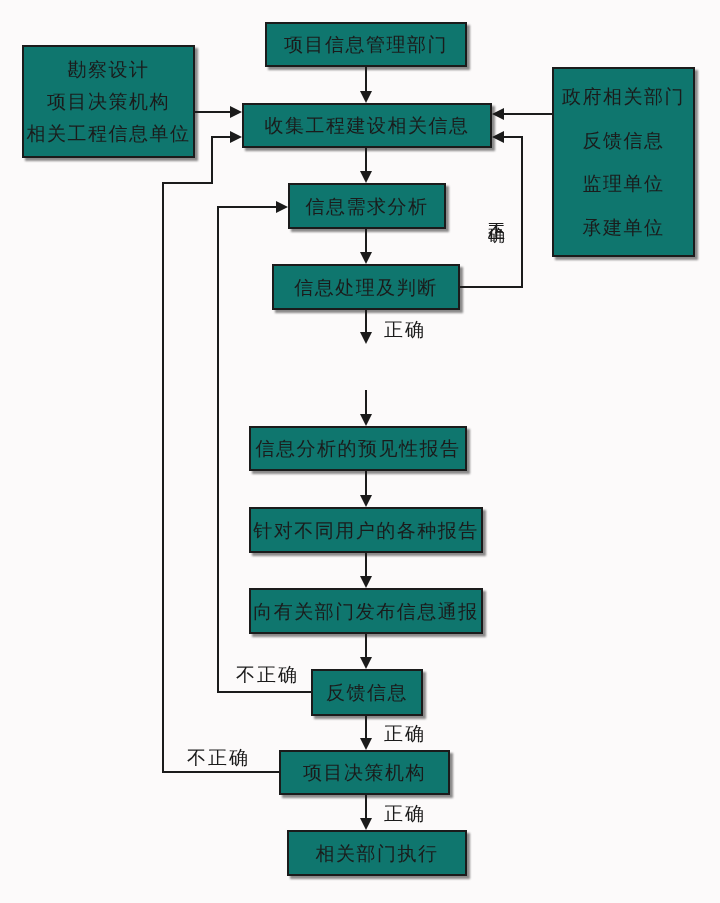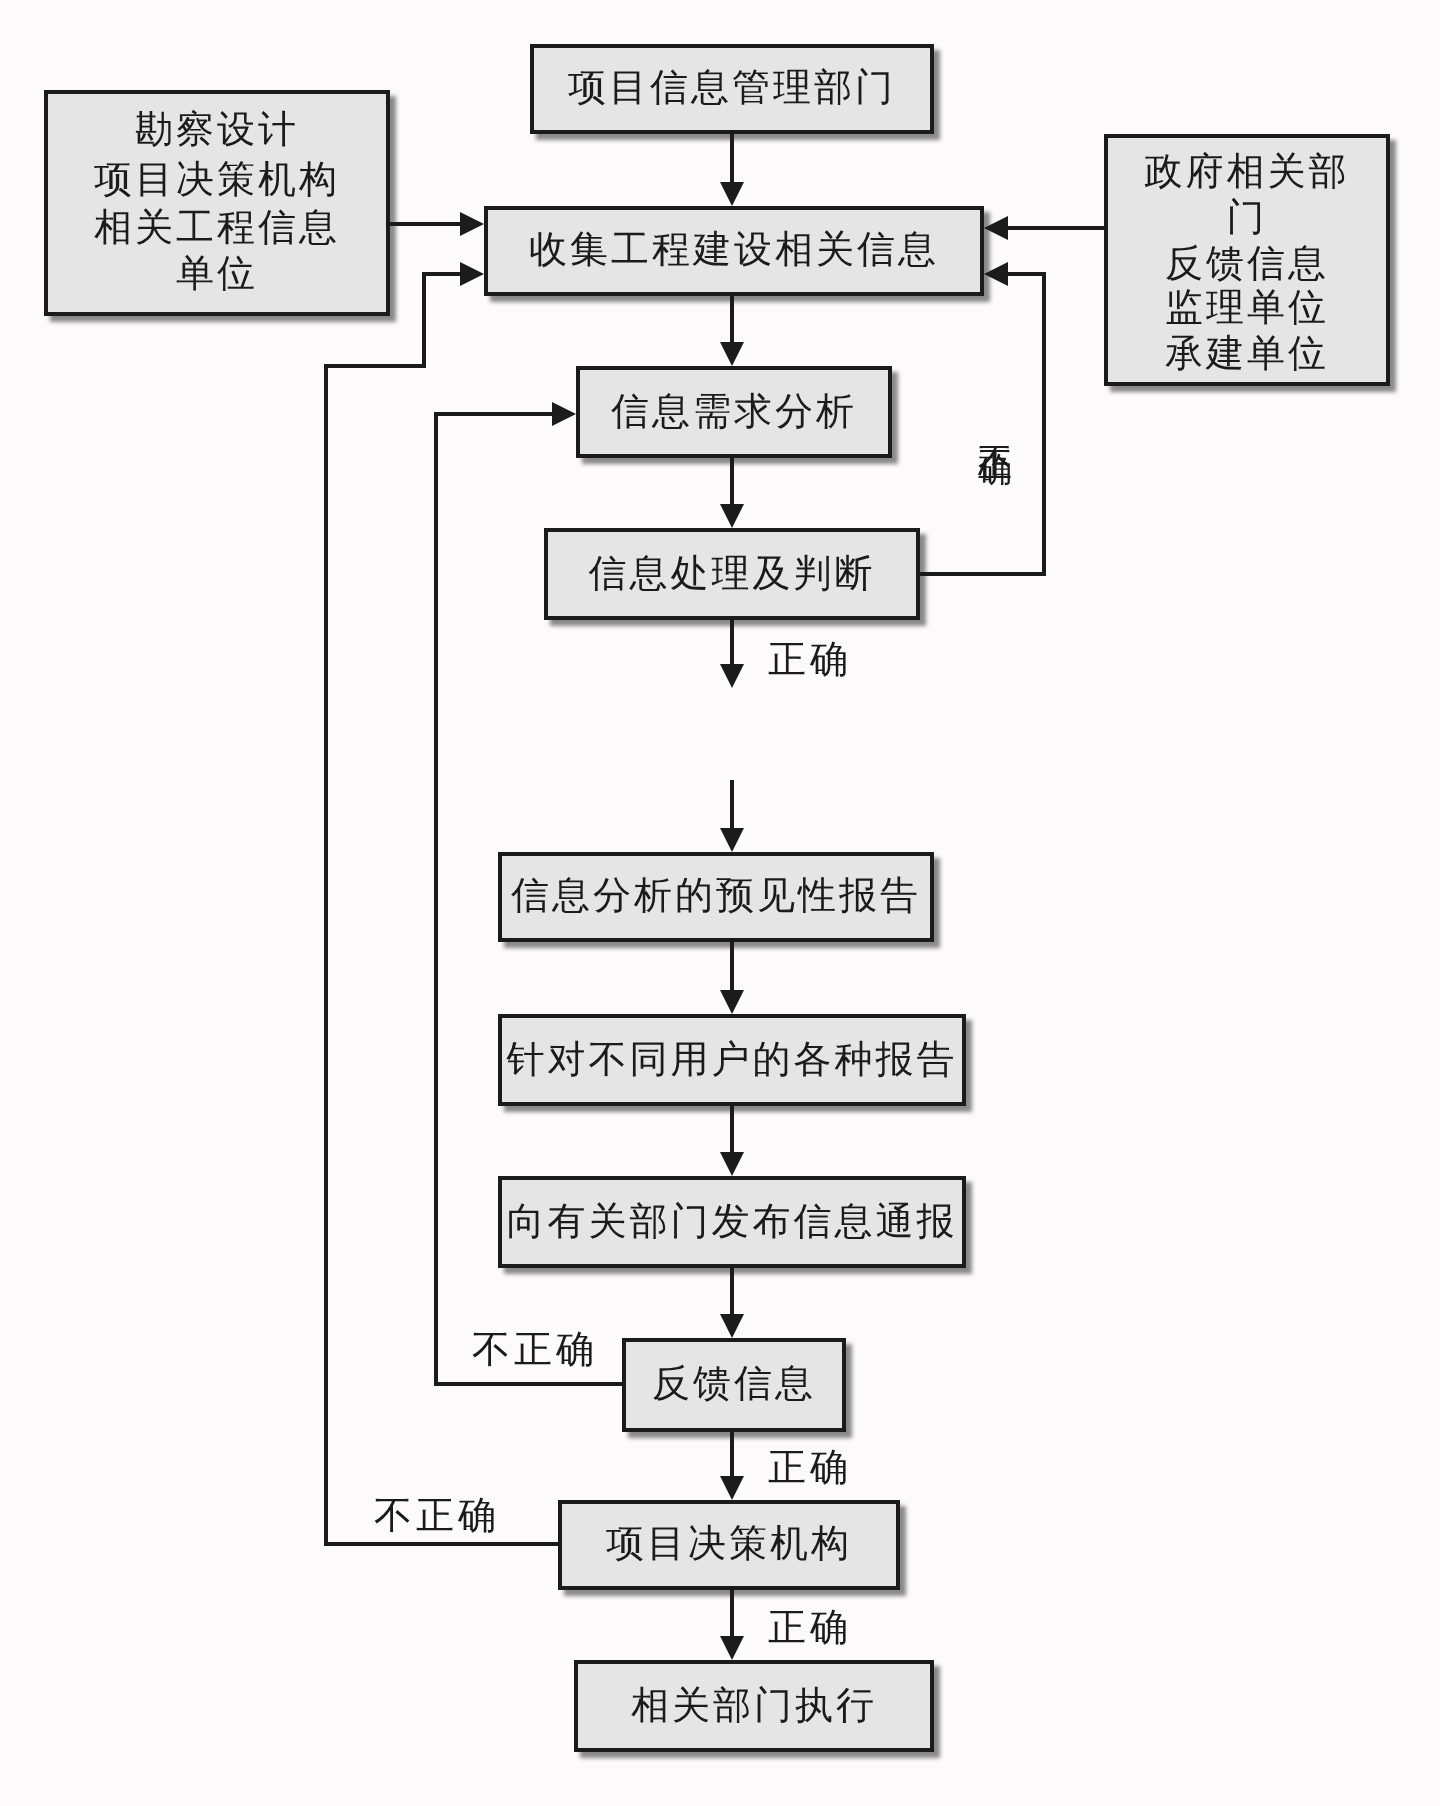--- a/index.html
+++ b/index.html
@@ -10,35 +10,35 @@
   .canvas{
     position:relative;
     width:720px;height:903px;
     background:#fcfafa;
     overflow:hidden;
     color:#1b1b1b;
   }
   .node{
     position:absolute;
     box-sizing:border-box;
-    background:#e5e5e5;
+    background:#0f766e;
     border:2px solid #1b1b1b;
     box-shadow:3px 3px 2px rgba(0,0,0,0.45);
     display:flex;
     align-items:center;
     justify-content:center;
     text-align:center;
     font-size:19px;
     letter-spacing:1.5px;
     line-height:1.2;
   }
   .node.multi{
     flex-direction:column;
     justify-content:space-around;
-    padding:6px 13px;
+    padding:6px 2px;
   }
   .hline,.vline{
     position:absolute;
     background:#1b1b1b;
   }
   .hline{height:2px;}
   .vline{width:2px;}
   .arr{position:absolute;width:0;height:0;}
   .arr-down{
     border-left:6px solid transparent;
@@ -76,21 +76,21 @@
   <div class="node" style="left:265px;top:22px;width:202px;height:45px">
     <span>项目信息管理部门</span>
   </div>
 
   <div class="node multi" style="left:22px;top:45px;width:173px;height:113px">
     <div>勘察设计</div>
     <div>项目决策机构</div>
     <div>相关工程信息单位</div>
   </div>
 
-  <div class="node multi" style="left:552px;top:67px;width:143px;height:126px">
+  <div class="node multi" style="left:552px;top:67px;width:143px;height:190px">
     <div>政府相关部门</div>
     <div>反馈信息</div>
     <div>监理单位</div>
     <div>承建单位</div>
   </div>
 
   <div class="node" style="left:242px;top:103px;width:250px;height:45px">
     <span>收集工程建设相关信息</span>
   </div>
 

